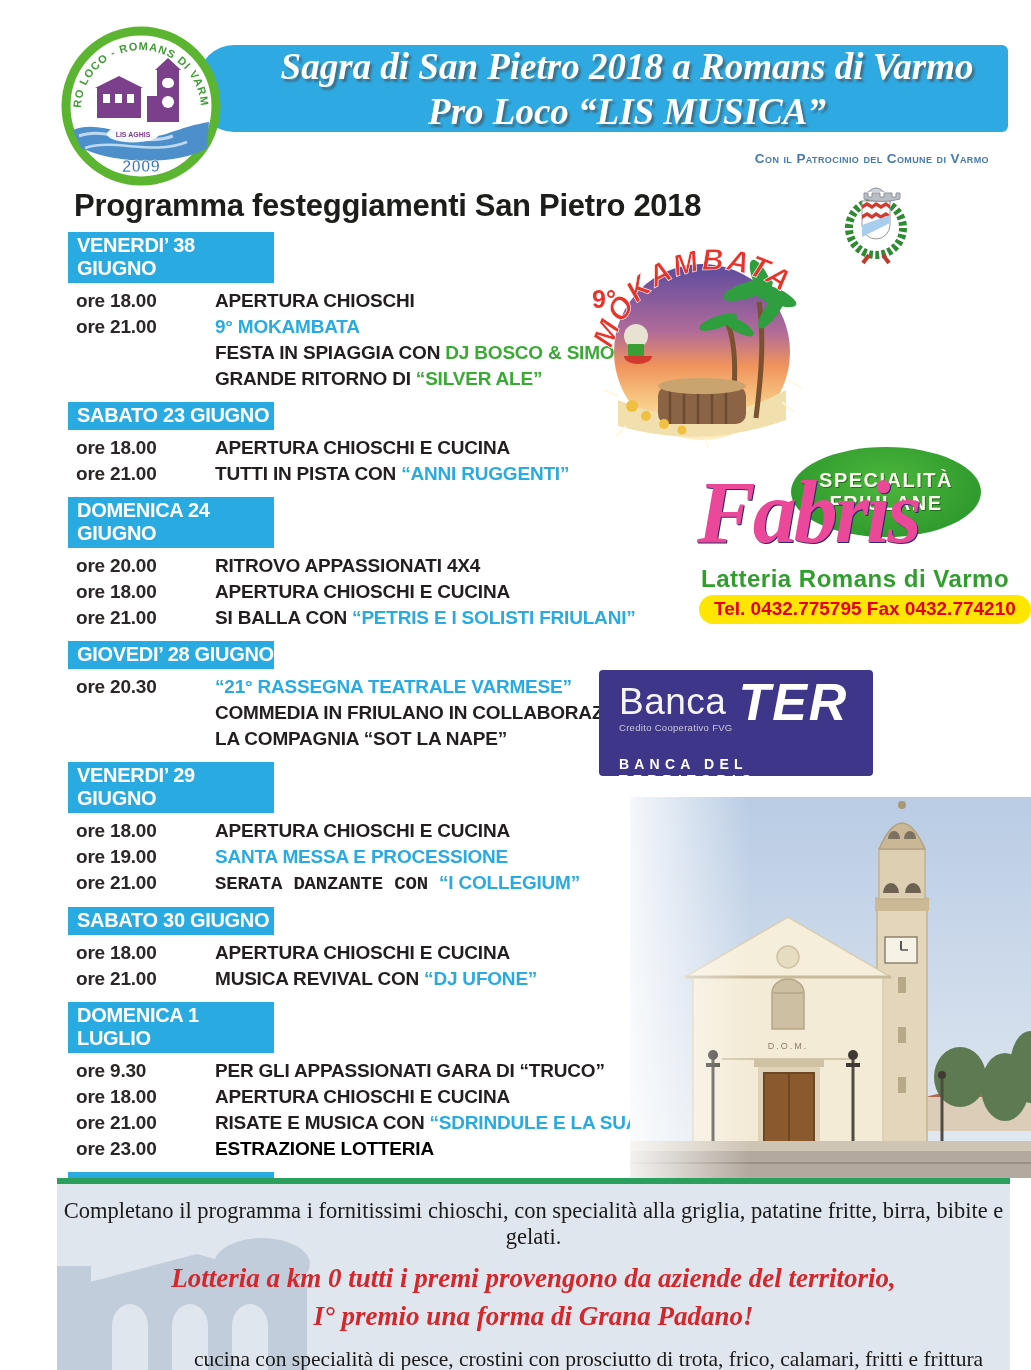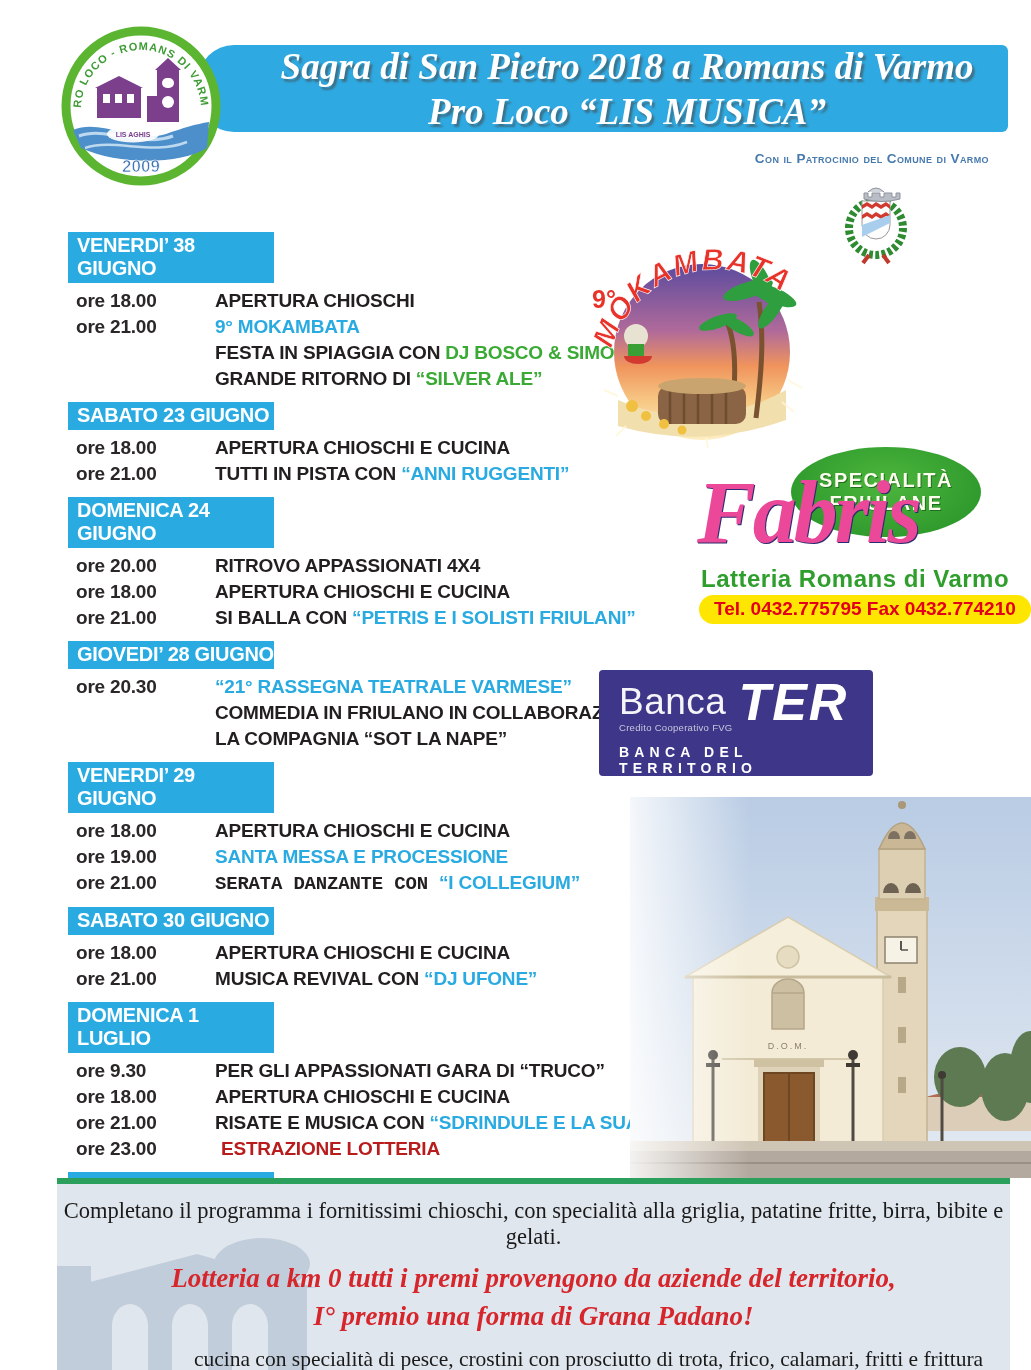--- a/index.html
+++ b/index.html
@@ -76,21 +76,21 @@
   }
   .bancater{
     position:absolute;left:599px;top:670px;width:274px;height:106px;
     background:#3e3789;border-radius:4px;box-sizing:border-box;
     padding:10px 0 0 20px;color:#fff;
   }
   .bt-row{display:flex;align-items:center;}
   .bt-banca{font-size:37px;font-weight:400;line-height:38px;letter-spacing:.5px;opacity:.95;}
   .bt-ter{font-size:52px;font-weight:700;font-style:italic;line-height:44px;margin-left:12px;letter-spacing:2px;}
   .bt-small{font-size:9.5px;opacity:.7;margin-top:-2px;letter-spacing:.3px;}
-  .bt-tag{font-size:14px;font-weight:700;letter-spacing:5.2px;margin-top:11px;}
+  .bt-tag{font-size:14px;font-weight:700;letter-spacing:5.2px;margin-top:23px;}
 
   .church-photo{position:absolute;left:630px;top:797px;width:401px;height:381px;}
 
   
   .footer{
     position:absolute;left:57px;top:1178px;width:953px;height:192px;
     background:#e0e6ed;border-top:6px solid #2aa05c;box-sizing:border-box;
     text-align:center;overflow:hidden;
   }
   .footer-sketch{position:absolute;left:0;bottom:-6px;width:340px;height:150px;opacity:.55;}
@@ -156,20 +156,21 @@
     <circle cx="40" cy="57" r="27" fill="none" stroke="#2e8b32" stroke-width="8" stroke-dasharray="4 2.5"></circle>
     <path d="M33,84 l-6,8 M47,84 l6,8" stroke="#c0392b" stroke-width="4"></path>
     <path d="M26,30 h28 v24 a14,14 0 0 1 -28,0 Z" fill="#fdfdfd" stroke="#9a9a9a" stroke-width="1"></path>
     <path d="M26,34 l5,-3 5,3 4,-3 5,3 5,-3 4,3 v4 l-4,-3 -5,3 -5,-3 -4,3 -5,-3 -5,3 Z" fill="#d23a30"></path>
     <path d="M26,44 l5,-3 5,3 4,-3 5,3 5,-3 4,3 v4 l-4,-3 -5,3 -5,-3 -4,3 -5,-3 -5,3 Z" fill="#d23a30"></path>
     <path d="M26,54 l28,-10 v8 l-28,14 Z" fill="#a9cdec"></path>
     <path d="M28,28 v-6 h4 v4 h4 v-4 h8 v4 h4 v-4 h8 v4 h4 v-4 h4 v6 q-18,5 -36,0 Z" fill="#b9bdc6" stroke="#8f939c" stroke-width="1"></path>
     <path d="M32,21 q8,-8 16,0" fill="#cfd3da" stroke="#8f939c" stroke-width="1"></path>
   </svg>
 
+  <div class="program-title">Programma festeggiamenti San Pietro 2018</div>
 
   <div class="program" id="program-days">
       <div class="day-block">
         <div class="day-bar">VENERDI’ 38 GIUGNO</div>
         <div class="event-row">
           <span class="event-time">ore 18.00</span>
           <span class="event-desc"><span style="color: rgb(35, 31, 32);">APERTURA CHIOSCHI</span></span>
         </div>
         <div class="event-row">
           <span class="event-time">ore 21.00</span>
@@ -260,21 +261,21 @@
         <div class="event-row">
           <span class="event-time">ore 18.00</span>
           <span class="event-desc"><span style="color: rgb(35, 31, 32);">APERTURA CHIOSCHI E CUCINA</span></span>
         </div>
         <div class="event-row">
           <span class="event-time">ore 21.00</span>
           <span class="event-desc"><span style="color: rgb(35, 31, 32);">RISATE E MUSICA CON </span><span style="color: rgb(41, 171, 226);">“SDRINDULE E LA SUA BAND”</span></span>
         </div>
         <div class="event-row">
           <span class="event-time">ore 23.00</span>
-          <span class="event-desc"><span style="color: #b91c1c; margin-left: 6px;">ESTRAZIONE LOTTERIA</span></span>
+          <span class="event-desc"><span style="color: #000000;">ESTRAZIONE LOTTERIA</span></span>
         </div>
       </div>
       <div class="day-block">
         <div class="day-bar">LUNEDI’ 2 LUGLIO</div>
         <div class="event-row">
           <span class="event-time">ore 20.30</span>
           <span class="event-desc"><span style="color: rgb(35, 31, 32);">PROIEZIONE FILM </span><span style="color: rgb(41, 171, 226);">“JACUM DAI ZEIS”</span></span>
         </div>
         <div class="event-row">
           <span class="event-time"></span>

